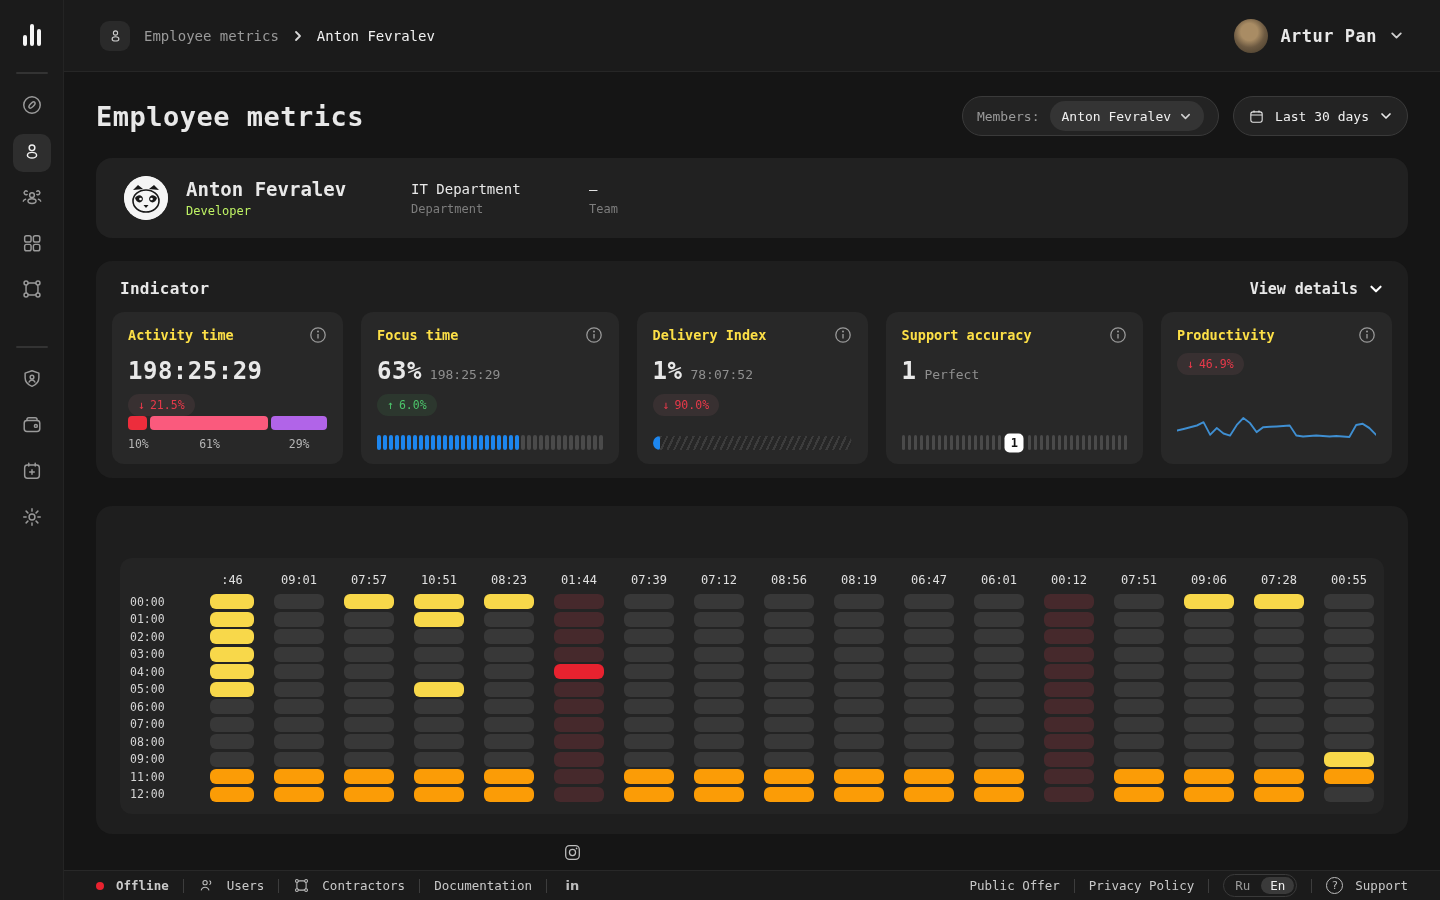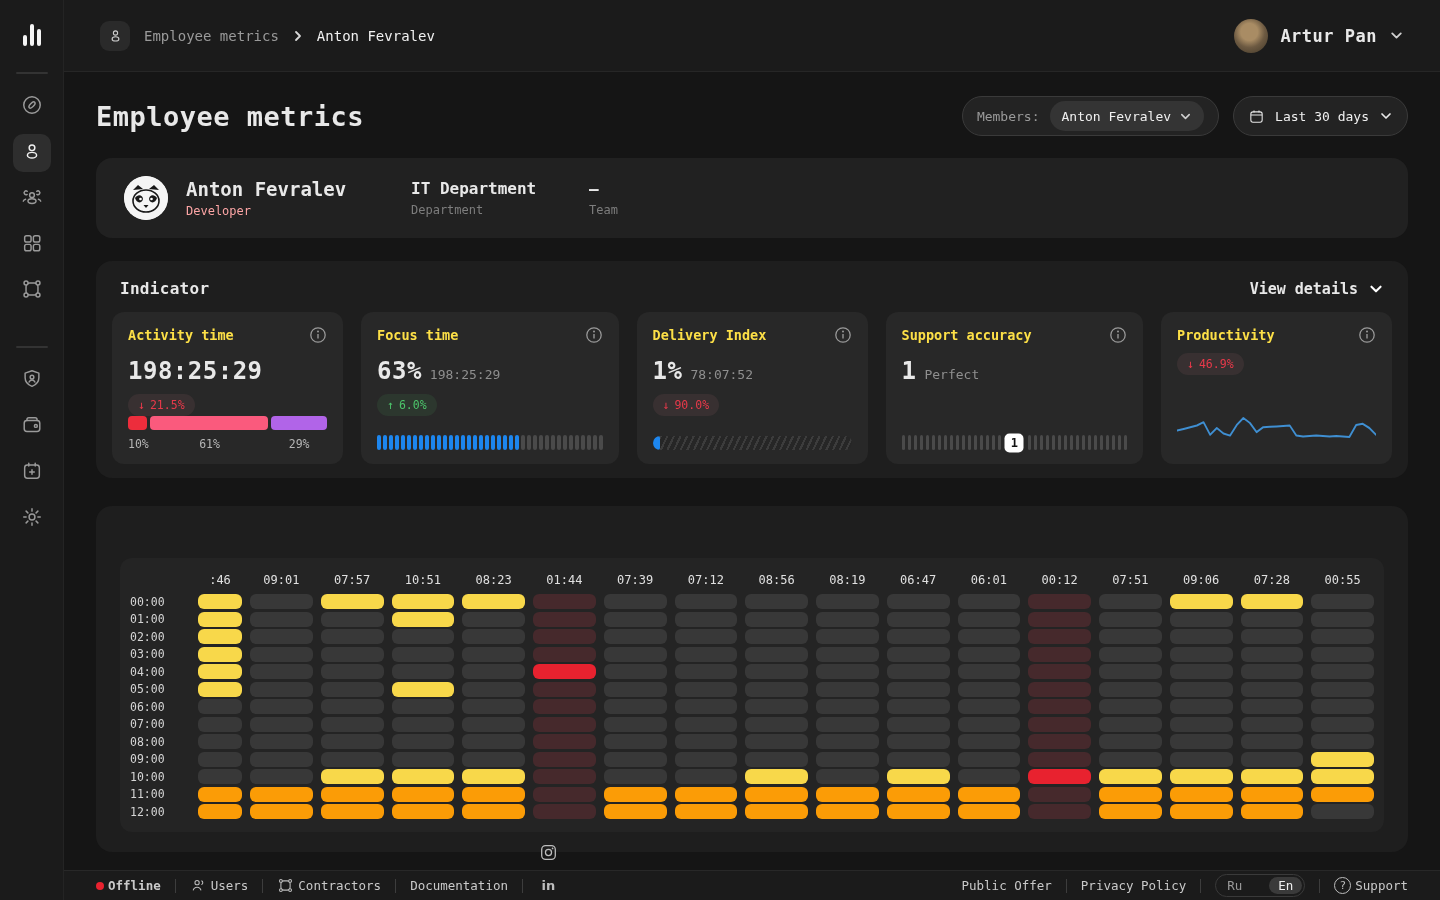--- a/index.html
+++ b/index.html
@@ -43,23 +43,23 @@
   .member-inner { background:#343434; border-radius:16px; height:30px; display:flex; align-items:center;
     gap:8px; padding:0 12px; color:#f0f0f0; }
   .range-pill { gap:10px; color:#f0f0f0; }
   .range-pill svg { stroke:#e8e8e8; fill:none; stroke-width:1.5; }
 
   .emp-card { background:#212121; border-radius:16px; height:80px; display:flex; align-items:center;
     padding:0 28px; margin-bottom:23px; }
   .emp-ava { width:44px; height:44px; border-radius:50%; background:#f2f2f2; overflow:hidden; flex:none; }
   .emp-name-block { margin-left:18px; width:225px; }
   .emp-name { font-size:19px; font-weight:bold; }
-  .emp-role { font-size:12px; color:#fca5a5; margin-top:4px; }
+  .emp-role { font-size:12px; color:#bef264; margin-top:4px; }
   .emp-col { width:178px; }
-  .emp-col .v { font-size:16px; font-weight:bold; }
+  .emp-col .v { font-size:14px; font-weight:normal; }
   .emp-col .l { font-size:12px; color:#7d7d7d; margin-top:5px; }
 
   .section { background:#1e1e1e; border-radius:16px; padding:16px 16px 14px; margin-bottom:28px; }
   .sec-head { display:flex; align-items:center; padding:2px 8px 0; }
   .sec-title { font-size:16px; font-weight:bold; letter-spacing:.3px; }
   .sec-link { margin-left:auto; display:flex; align-items:center; gap:10px; font-size:15px;
     font-weight:bold; cursor:pointer; }
 
   .cards { display:flex; gap:18px; margin-top:14px; }
   .mcard { flex:1; background:#282828; border-radius:12px; padding:14px 16px; height:152px;
@@ -87,42 +87,42 @@
   .plan-badge { position:absolute; left:50%; top:50%; transform:translate(-50%,-50%); width:19px; height:19px;
     background:#fff; color:#111; border-radius:5px; font-size:12px; font-weight:bold; display:flex;
     align-items:center; justify-content:center; box-shadow:0 0 0 3px #282828; }
   .spark { width:100%; height:34px; }
 
   
   .act-section { padding:26px 24px 20px; margin-bottom:0; }
   .act-head { display:flex; align-items:center; gap:12px; }
   .act-title { font-size:18px; font-weight:bold; }
   .grid-card { background:#242424; border-radius:12px; margin-top:26px; padding:12px 10px 10px; }
-  .g-row { display:flex; align-items:center; gap:8px; margin-bottom:2.5px; }
+  .g-row { display:flex; align-items:center; gap:20px; margin-bottom:2.5px; }
   .g-label { width:60px; flex:none; text-align:left; padding-right:8px; font-size:11.5px; color:#d5d5d5; }
   .g-cell { flex:1; height:15px; border-radius:6px; background:#383838; }
   .g-cell.c0 { flex:none; width:44px; }
   .g-cell.yellow { background:#f8d84a; }
   .g-cell.orange { background:#fb9c06; }
   .g-cell.red { background:#e8222f; }
   .g-cell.dim { background:#46292c; }
   .g-hdr { height:20px; margin-bottom:4px; }
   .g-hdr .g-cell { background:none; text-align:center; font-size:12px; color:#e0e0e0; height:auto; }
 
   
   .footer { position:fixed; left:64px; right:0; bottom:0; height:30px; background:#1b1b1b;
     border-top:1px solid #282828; display:flex; align-items:center; padding:0 32px; font-size:12.5px;
     color:#c9c9c9; z-index:30; }
-  .f-item { display:flex; align-items:center; gap:4px; cursor:pointer; }
+  .f-item { display:flex; align-items:center; gap:12px; cursor:pointer; }
   .f-div { width:1px; height:14px; background:#3d3d3d; margin:0 14px; }
   .dot { width:8px; height:8px; border-radius:50%; background:#e8222f; }
   .f-icons { display:flex; align-items:center; gap:14px; margin-left:2px;flex-direction:column; }
   .f-icons svg, .f-item svg { stroke:#bdbdbd; fill:none; stroke-width:1.5; }
   .f-right { margin-left:auto; display:flex; align-items:center; }
-  .lang { display:flex; align-items:flex-end; border:1px solid #3a3a3a; border-radius:12px; padding:2px; gap:18px; }
+  .lang { display:flex; align-items:flex-end; border:1px solid #3a3a3a; border-radius:12px; padding:2px; gap:2px; }
   .lang span { padding:1px 9px; border-radius:10px; cursor:pointer; color:#9a9a9a; }
   .lang .on { background:#3a3a3a; color:#f0f0f0; }
   .qmark { width:17px; height:17px; border:1.4px solid #bdbdbd; border-radius:50%; display:flex;
     align-items:center; justify-content:center; font-size:11px; color:#bdbdbd; }
   .in-glyph { font-weight:bold; font-size:13px; color:#bdbdbd; font-family:"DejaVu Sans",sans-serif; }
 </style>
 </head>
 <body>
 
 <nav class="sidebar">
@@ -706,40 +706,20 @@
           <div class="g-cell"></div>
           <div class="g-cell"></div>
           <div class="g-cell"></div>
           <div class="g-cell"></div>
           <div class="g-cell"></div>
           <div class="g-cell"></div>
           <div class="g-cell dim"></div>
           <div class="g-cell"></div>
           <div class="g-cell"></div>
           <div class="g-cell"></div>
-          <div class="g-cell yellow"></div>
-        </div>
-        <div class="g-row">
-          <div class="g-label">10:00</div>
-          <div class="g-cell c0"></div>
-          <div class="g-cell"></div>
-          <div class="g-cell yellow"></div>
-          <div class="g-cell yellow"></div>
-          <div class="g-cell yellow"></div>
-          <div class="g-cell dim"></div>
-          <div class="g-cell"></div>
-          <div class="g-cell"></div>
-          <div class="g-cell yellow"></div>
-          <div class="g-cell"></div>
-          <div class="g-cell yellow"></div>
-          <div class="g-cell"></div>
-          <div class="g-cell red"></div>
-          <div class="g-cell yellow"></div>
-          <div class="g-cell yellow"></div>
-          <div class="g-cell yellow"></div>
           <div class="g-cell yellow"></div>
         </div>
         <div class="g-row">
           <div class="g-label">11:00</div>
           <div class="g-cell c0 orange"></div>
           <div class="g-cell orange"></div>
           <div class="g-cell orange"></div>
           <div class="g-cell orange"></div>
           <div class="g-cell orange"></div>
           <div class="g-cell dim"></div>

